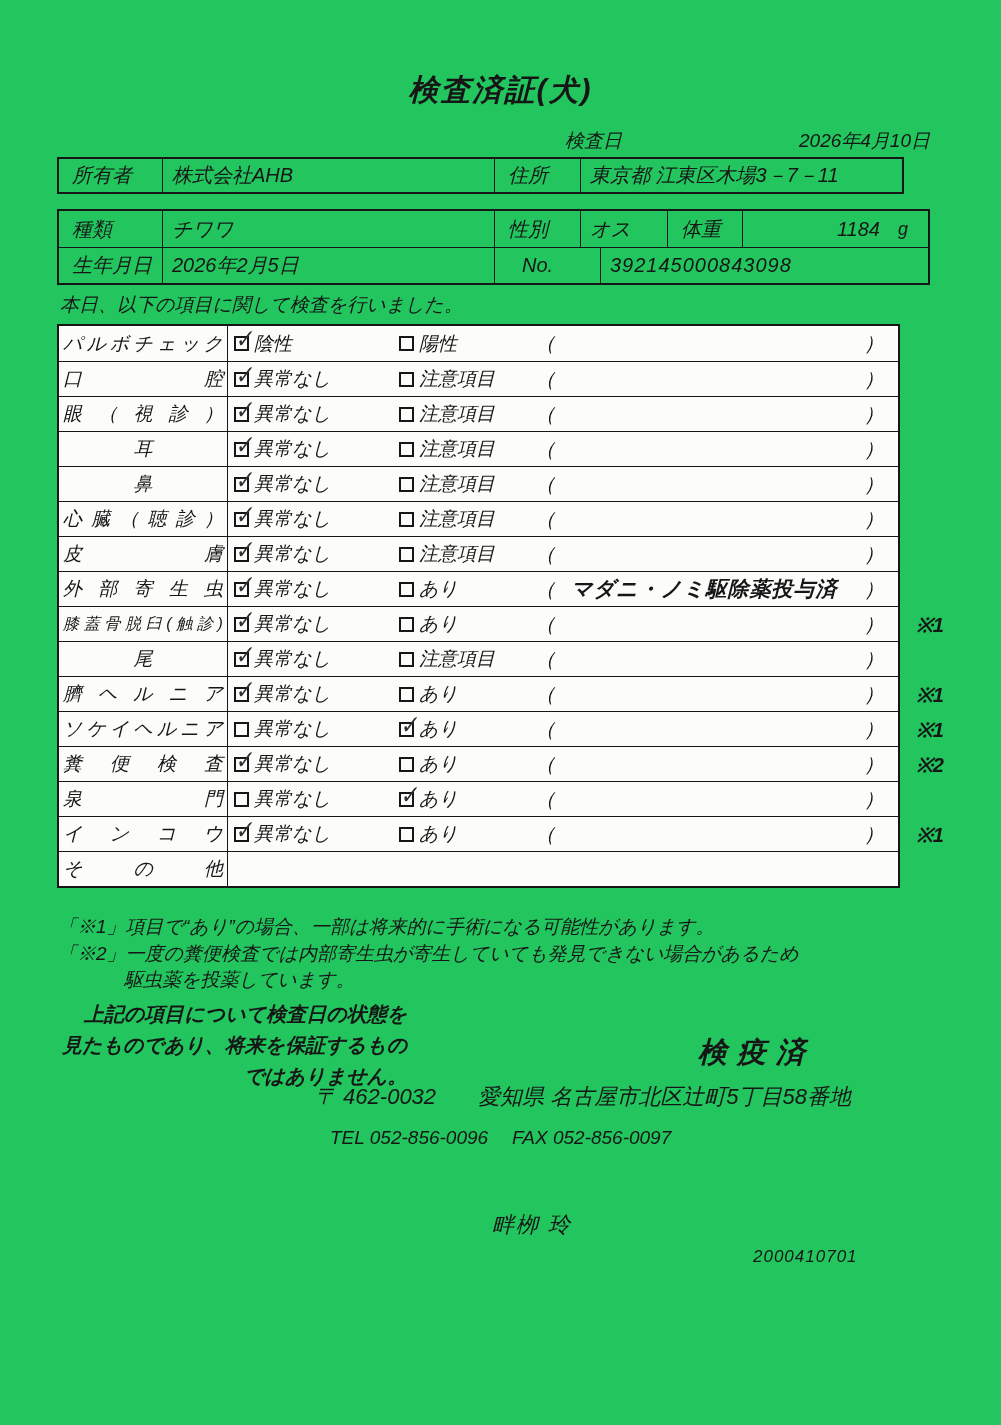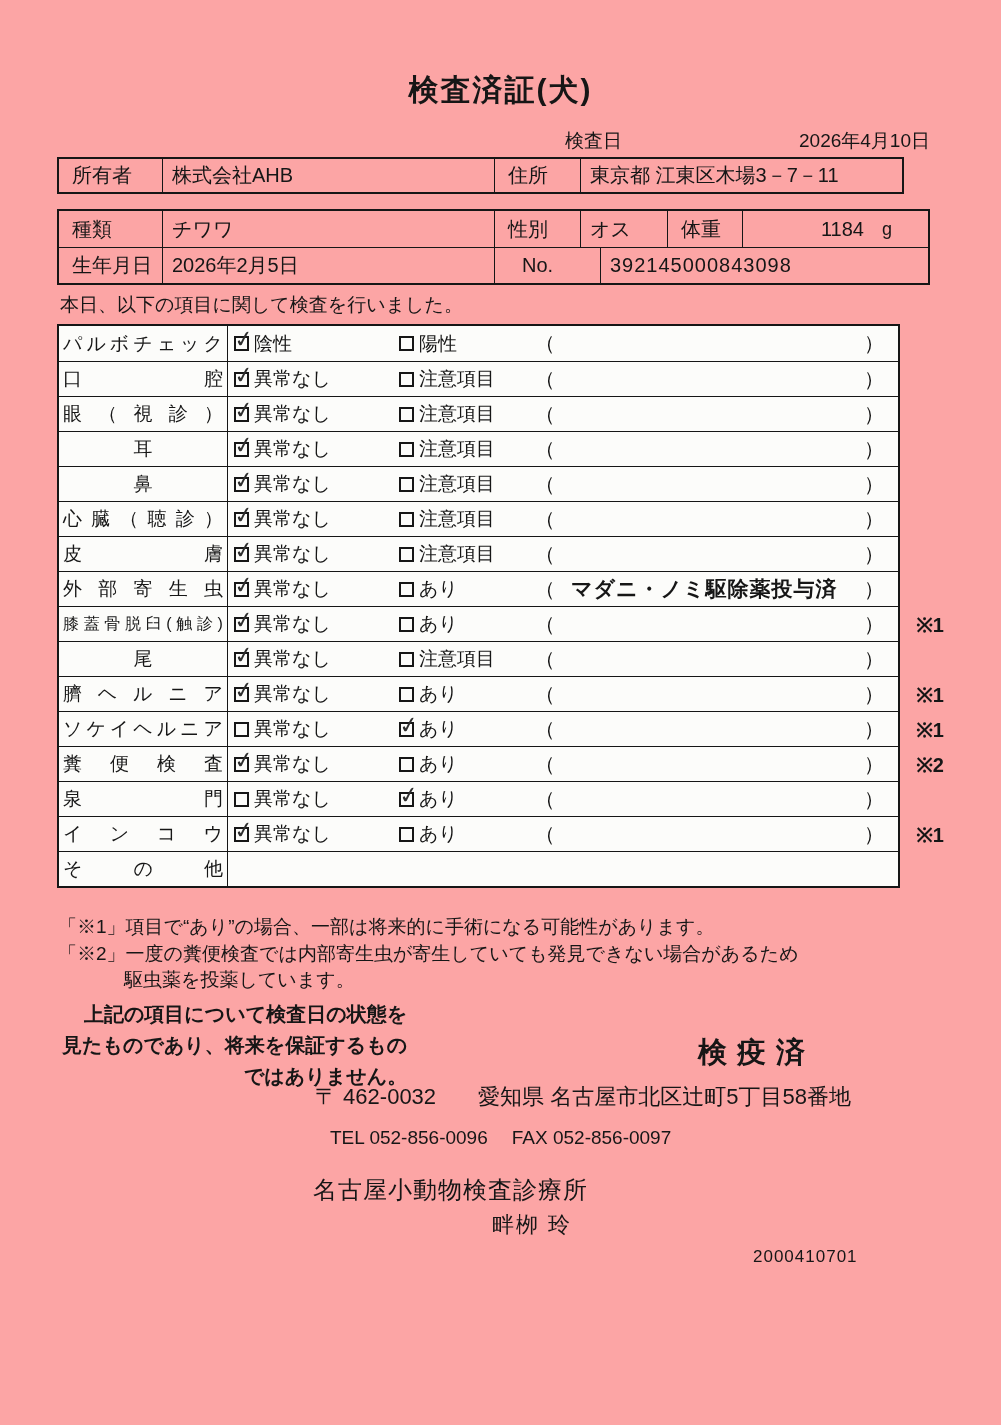--- a/index.html
+++ b/index.html
@@ -1,45 +1,46 @@
 <!DOCTYPE html>
 <html><head>
 <meta charset="utf-8">
 <style>
   * { box-sizing: border-box; margin: 0; padding: 0; }
   html,body { background:#e9e9e9; }
   .page {
     position: relative;
     width: 1001px; height: 1425px;
     margin: 0 auto;
-    background: #fca5a5;
+    background: #22c55e;
     font-family: "Liberation Sans", sans-serif;
     color: #161616;
     overflow: hidden;
+    font-style: italic;
   }
   .abs { position: absolute; }
 
   
   .title { top:70px; left:0; width:100%; text-align:center; font-size:30px; font-weight:bold; letter-spacing:2px; }
 
   
   .date-row { top:128px; left:565px; width:365px; display:flex; justify-content:space-between; font-size:19px; }
 
   
   .tableA { top:157px; left:57px; width:847px; height:37px; border:2px solid #161616;
     display:grid; grid-template-columns:103px 332px 86px 1fr; }
   .tableB { top:209px; left:57px; width:873px; border:2px solid #161616; }
   .tb-row { display:grid; height:36px; }
   .tb-row.r1 { grid-template-columns:103px 332px 86px 87px 75px 1fr; }
   .tb-row.r2 { grid-template-columns:103px 332px 86px 1fr; border-top:1.5px solid #161616; }
   .cell { display:flex; align-items:center; font-size:20px; padding-left:9px; overflow:hidden; white-space:nowrap; }
   .cell.bl { border-left:1.5px solid #161616; }
   .cell.lab { padding-left:13px; }
   .cell.center { justify-content:center; padding-left:0; }
-  .cell.weight { justify-content:flex-end; padding-right:36px;text-align:right; }
+  .cell.weight { justify-content:flex-end; padding-right:20px;text-align:right; }
   .cell.weight .unit { margin-left:18px; font-size:18px; }
   .cell.num { letter-spacing:1px;margin-left:20px; }
 
   
   .intro { top:292px; left:60px; font-size:19px; }
 
   
   .insp-wrap { top:324px; left:57px; width:843px; border:2px solid #161616; background:#fcfcfa; }
   .insp-row { display:flex; align-items:stretch; height:35px; position:relative; }
   .insp-row + .insp-row { border-top:1.5px solid #161616; }
@@ -491,17 +492,16 @@
   <div class="abs postal-line">
     <span>〒 462-0032</span>
     <span class="addr">愛知県 名古屋市北区辻町5丁目58番地</span>
   </div>
 
   <div class="abs tel-line">
     <span>TEL 052-856-0096</span>
     <span class="fax">FAX 052-856-0097</span>
   </div>
 
-  <div class="abs clinic">名古屋小動物検査診療所</div>
   <div class="abs vet">畔栁 玲</div>
   <div class="abs docnum">2000410701</div>
 
 </div>
 
 </body></html>

